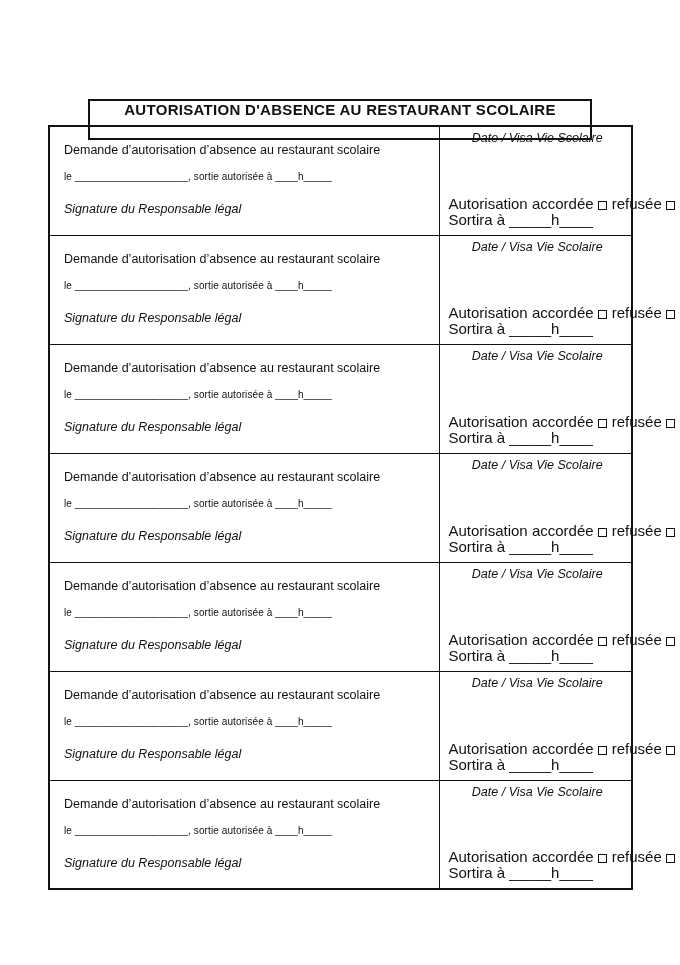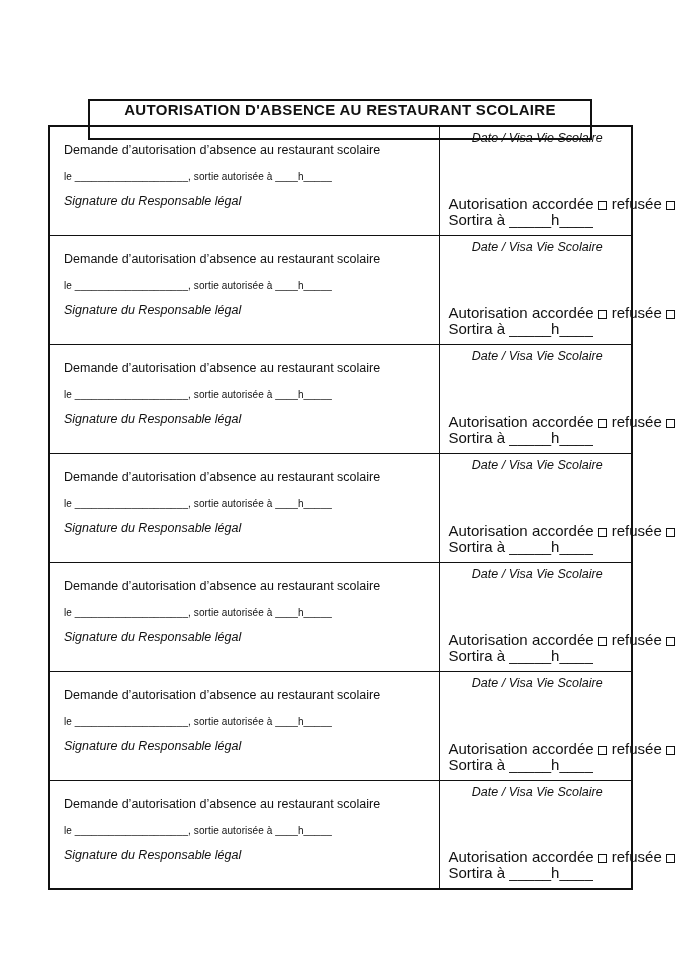--- a/index.html
+++ b/index.html
@@ -59,21 +59,21 @@
   .date-line {
     font-size: 10px;
     line-height: 15px;
     margin-top: 11px;
     white-space: nowrap;
     letter-spacing: 0.1px;
   }
   .signature-line {
     font-size: 12.5px;
     line-height: 15px;
-    margin-top: 10px;
+    margin-top: 18px;
     font-style: italic;
   }
   .visa-header {
     font-size: 12.5px;
     font-style: italic;
     text-align: center;
     margin-top: 4px;
     white-space: nowrap;
   }
   .decision {

